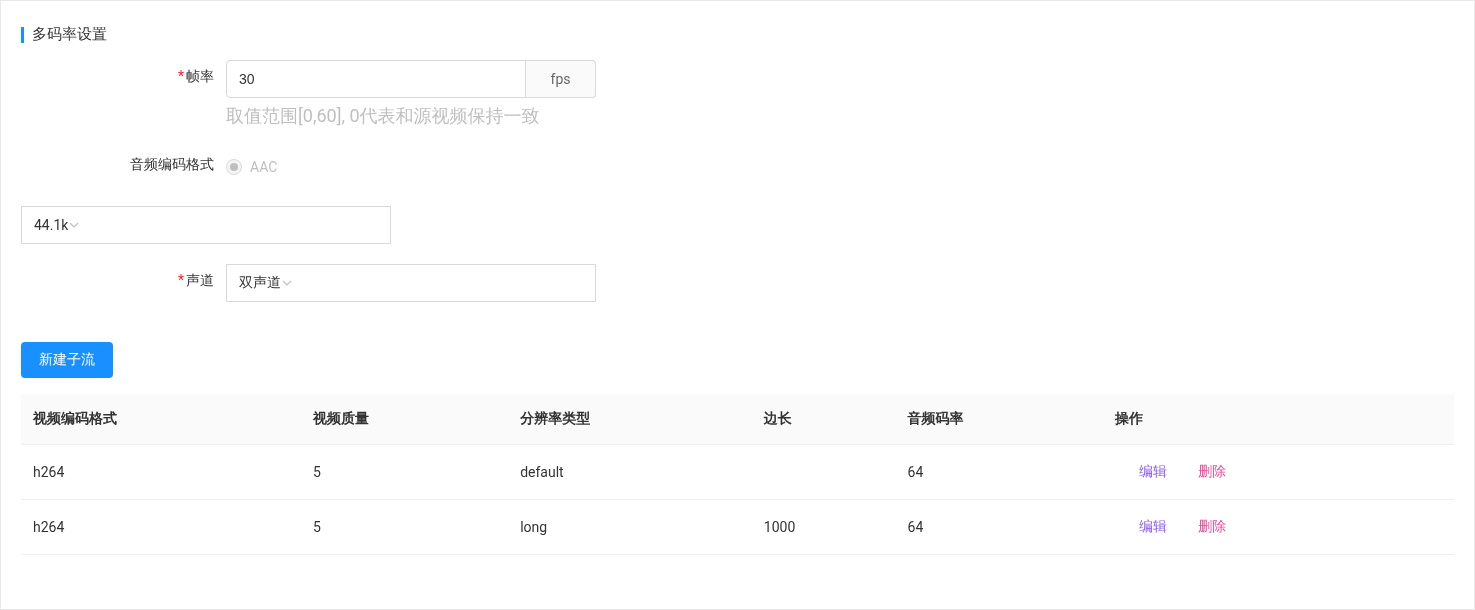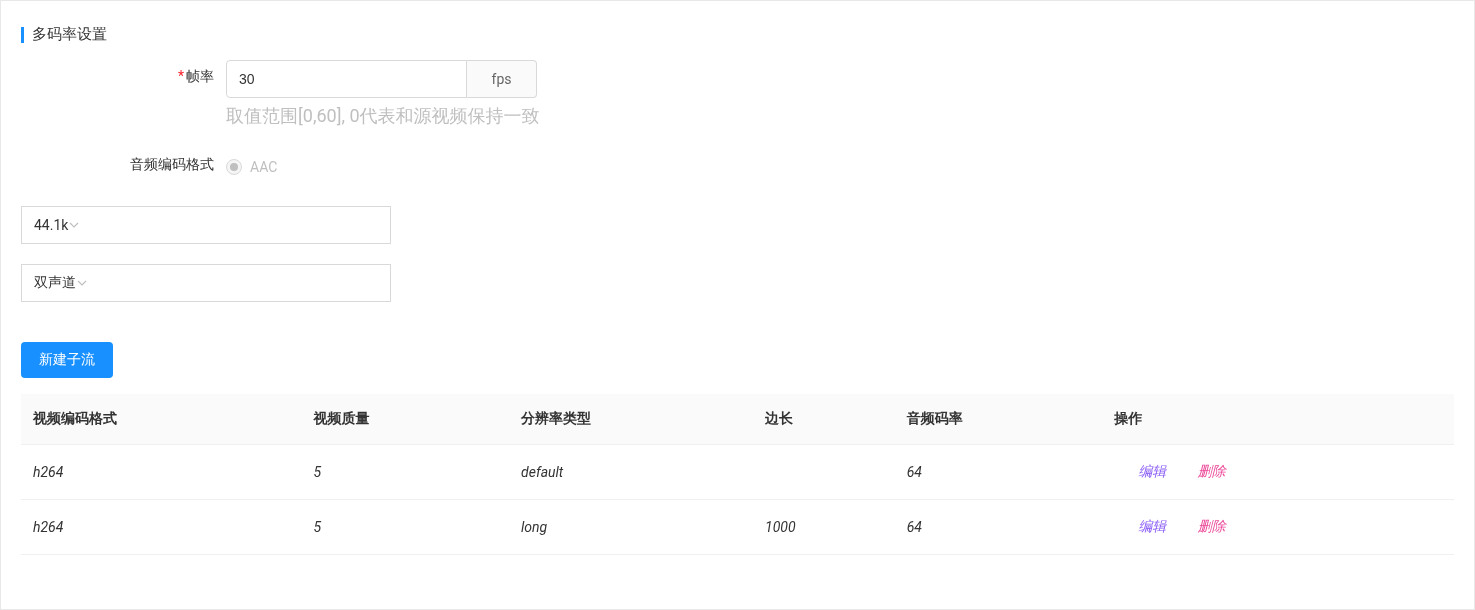--- a/index.html
+++ b/index.html
@@ -6,37 +6,37 @@
 body { font-family: -apple-system, BlinkMacSystemFont, "Segoe UI", Roboto, "Helvetica Neue", Arial, sans-serif; font-size: 14px; color: #333; background: #fff; }
 .container { width: 1475px; height: 610px; border: 1px solid #e8e8e8; padding: 0; }
 .section-title { display: flex; align-items: center; padding: 24px 20px 16px 20px; }
 .section-title .bar { width: 3px; height: 16px; background: #1890ff; margin-right: 8px; }
 .section-title .text { font-size: 15px; color: #333; font-weight: 500; }
 .form { padding: 0 20px; }
 .form-row { display: flex; align-items: flex-start; margin-bottom: 20px; }
 .form-label { width: 205px; text-align: right; padding-right: 12px; padding-top: 8px; color: #333; }
 .form-label .required { color: #f5222d; margin-right: 2px; }
 .form-control { flex: 1; }
-.input-group { display: flex; width: 311px; }
+.input-group { display: flex; width: 370px; }
 .input-group input { flex: 1; height: 38px; padding: 0 12px; border: 1px solid #d9d9d9; border-radius: 4px 0 0 4px; font-size: 14px; color: #333; outline: none; }
 .input-group .addon { width: 70px; height: 38px; display: flex; align-items: center; justify-content: center; background: #fafafa; border: 1px solid #d9d9d9; border-left: none; border-radius: 0 4px 4px 0; color: #666; }
 .hint { color: #bfbfbf; font-size: 18px; margin-top: 6px; }
 .radio-group { display: flex; align-items: center; height: 38px; text-align: right; }
 .radio-item { display: flex; align-items: center; }
 .radio-circle { width: 16px; height: 16px; border-radius: 50%; border: 1px solid #d9d9d9; margin-right: 8px; display: flex; align-items: center; justify-content: center; background: #f5f5f5; }
 .radio-circle.checked::after { content: ""; width: 8px; height: 8px; border-radius: 50%; background: #bfbfbf; }
 .radio-label { color: #bfbfbf; }
 .select { width: 370px; height: 38px; border: 1px solid #d9d9d9; border-radius: 0; display: flex; align-items: center; justify-content: flex-start; padding: 0 12px; cursor: pointer; }
 .select .value { color: #333; }
 .select .chevron { color: #bfbfbf; }
 .select .chevron svg { width: 12px; height: 12px; display: block; }
 .btn-primary { display: inline-block; background: #1890ff; color: #fff; border: none; border-radius: 4px; padding: 9px 18px; font-size: 14px; cursor: pointer; margin-left: 20px; margin-top: 20px; margin-bottom: 16px; }
 .table { width: calc(100% - 40px); margin: 0 20px; border-collapse: collapse; }
 .table th { background: #fafafa; text-align: left; padding: 16px 12px; font-weight: 600; color: #333; border-bottom: 1px solid #f0f0f0; }
-.table td { padding: 18px 12px; border-bottom: 1px solid #f0f0f0; color: #333; font-style: italic; }
+.table td { padding: 18px 12px; border-bottom: 1px solid #f0f0f0; color: #333; }
 .table .actions { text-align: left; }
 .action-edit { color: #8b5cf6; cursor: pointer; margin-right: 28px; margin-left: 24px; }
 .action-delete { color: #ec4899; cursor: pointer; }
 </style>
 </head>
 <body>
 
 <div class="container">
 
   <div class="section-title">
@@ -80,20 +80,23 @@
           <span class="chevron">
               <svg viewBox="0 0 12 12" fill="none" stroke="currentColor" stroke-width="1.2">
                 <path d="M2 4l4 4 4-4"></path>
               </svg>
             </span>
         </div>
       </div>
     </div>
 
     <div class="form-row">
+      <div class="form-label">
+        <span class="required">*</span><span>声道</span>
+      </div>
       <div class="form-control">
         <div class="select">
           <span class="value">双声道</span>
           <span class="chevron">
               <svg viewBox="0 0 12 12" fill="none" stroke="currentColor" stroke-width="1.2">
                 <path d="M2 4l4 4 4-4"></path>
               </svg>
             </span>
         </div>
       </div>

